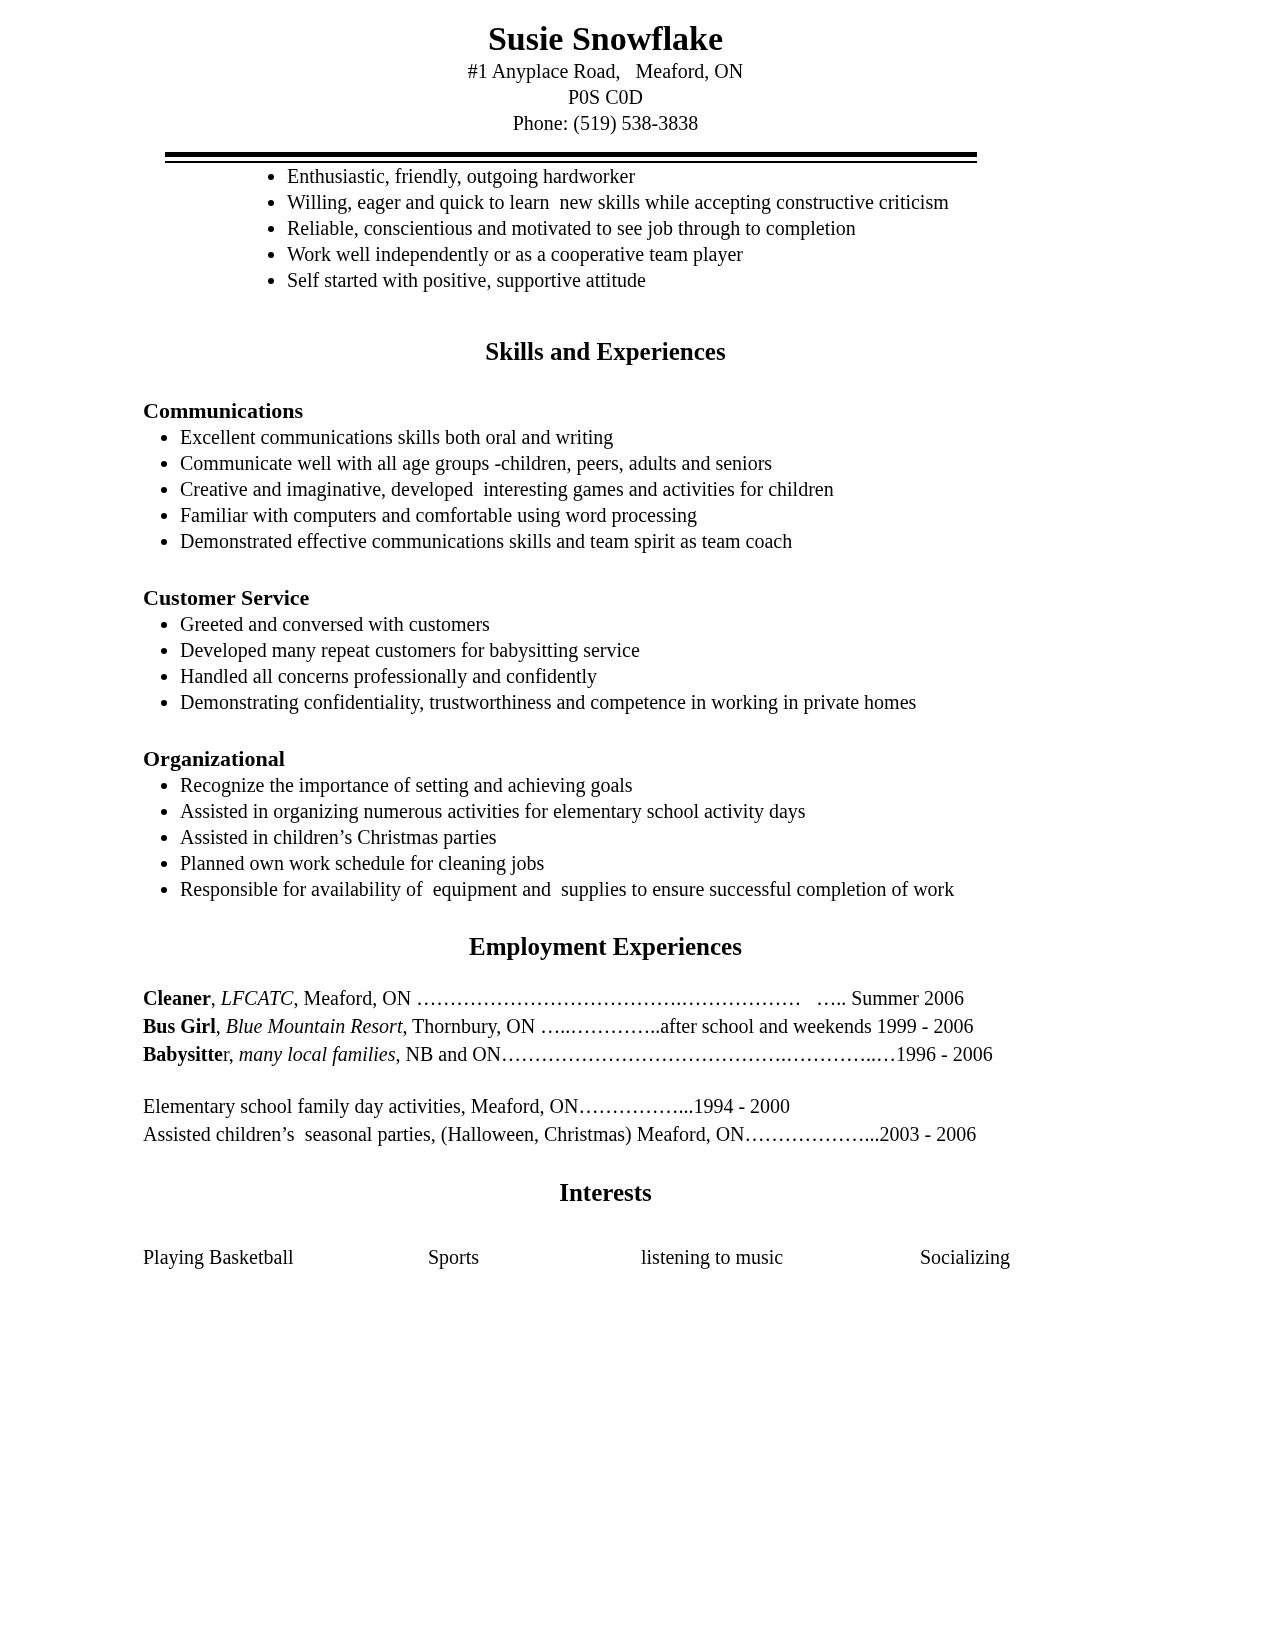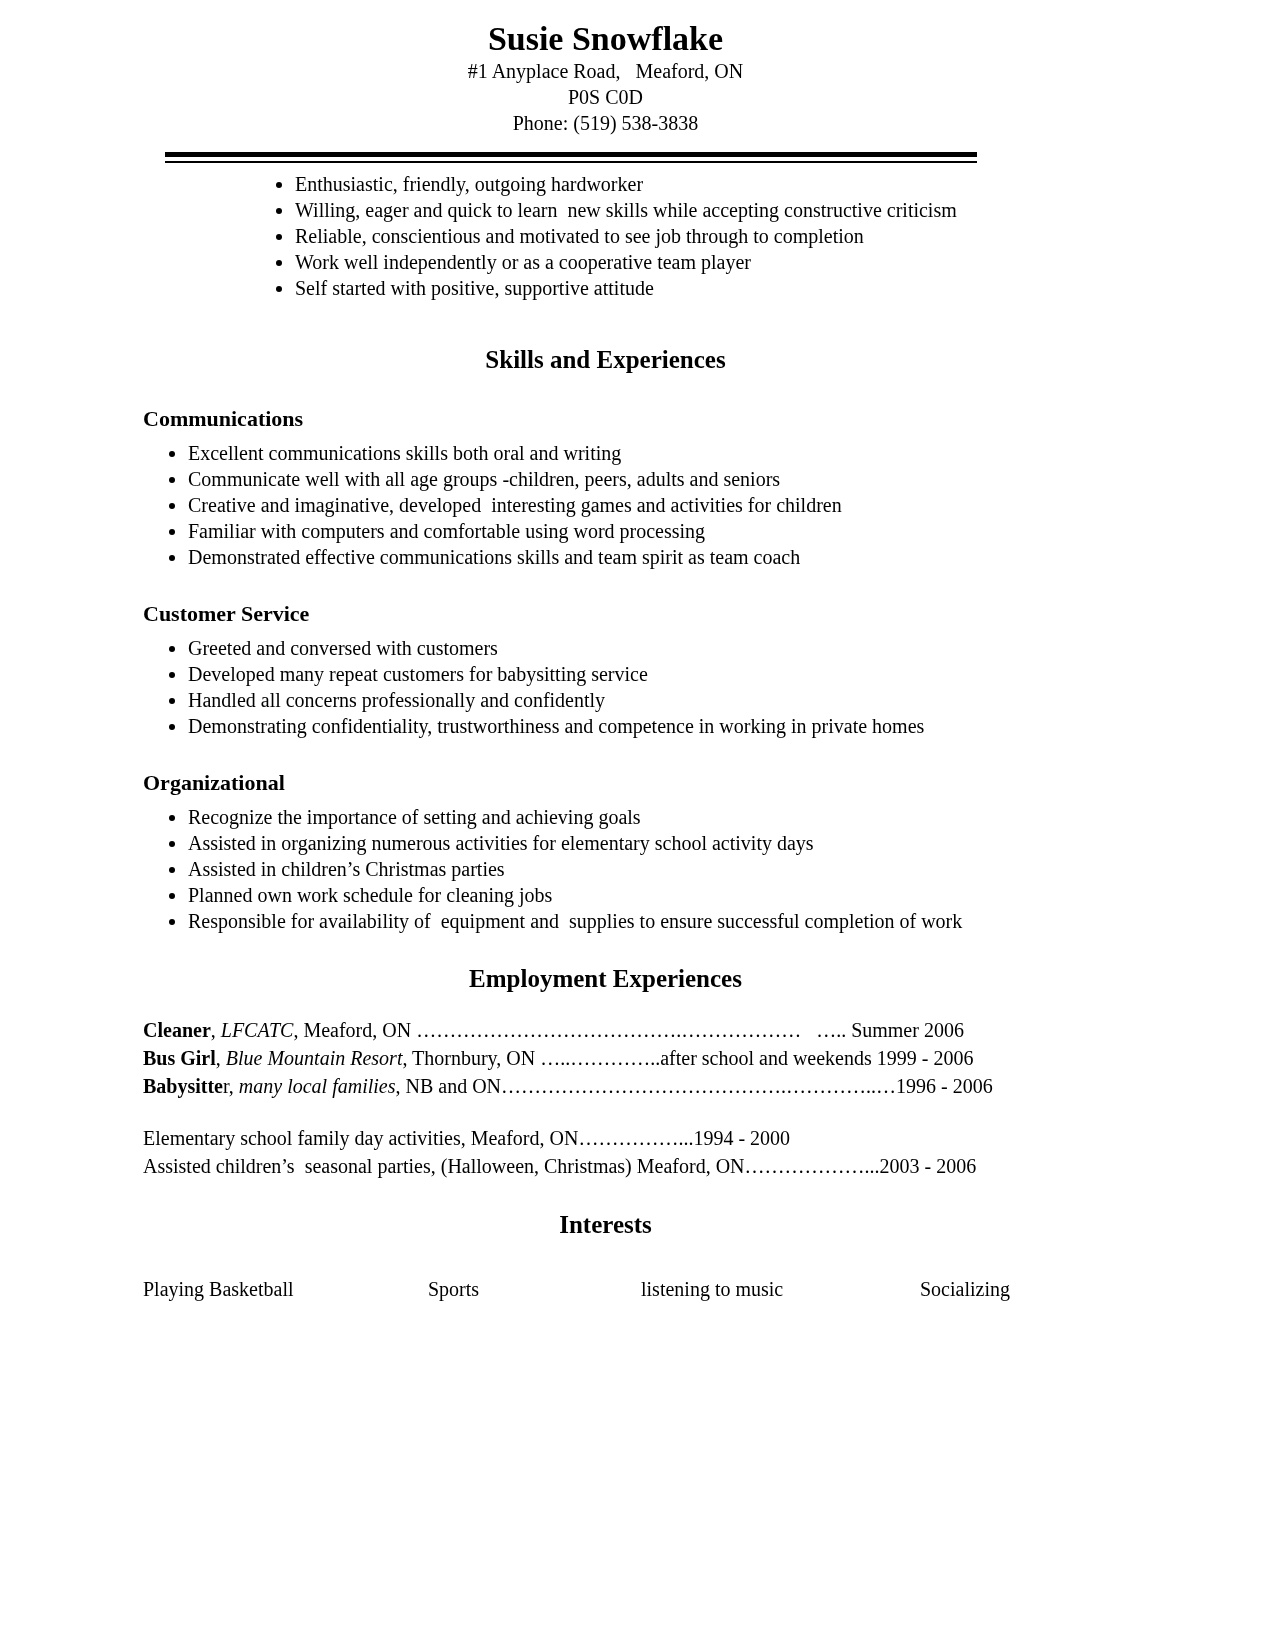--- a/index.html
+++ b/index.html
@@ -50,21 +50,21 @@
   }
   .h3 {
     font-size: 22px;
     line-height: 27px;
     font-weight: bold;
     margin: 0;
   }
   .sec-highlights .h2 { margin-top: 50px; }
   ul.blist {
     list-style: disc outside;
-    margin: 8px;
+    margin: 0;
     font-size: 20px;
     line-height: 26px;
   }
   ul.blist li { white-space: pre-wrap; }
   .hl-list { margin-top: 26px; padding-left: 144px; }
   .sec-skills .h2 { margin-top: 44px; }
   .subsec .h3 { margin-top: 30px; }
   .skill-list { margin-top: 6px; padding-left: 37px; }
   .sec-employment .h2 { margin-top: 30px; }
   .job-lines { margin-top: 22px; }

